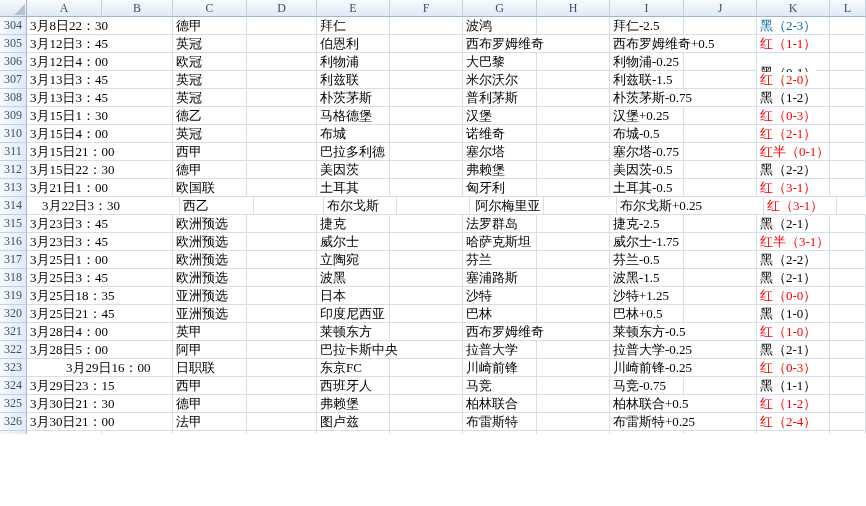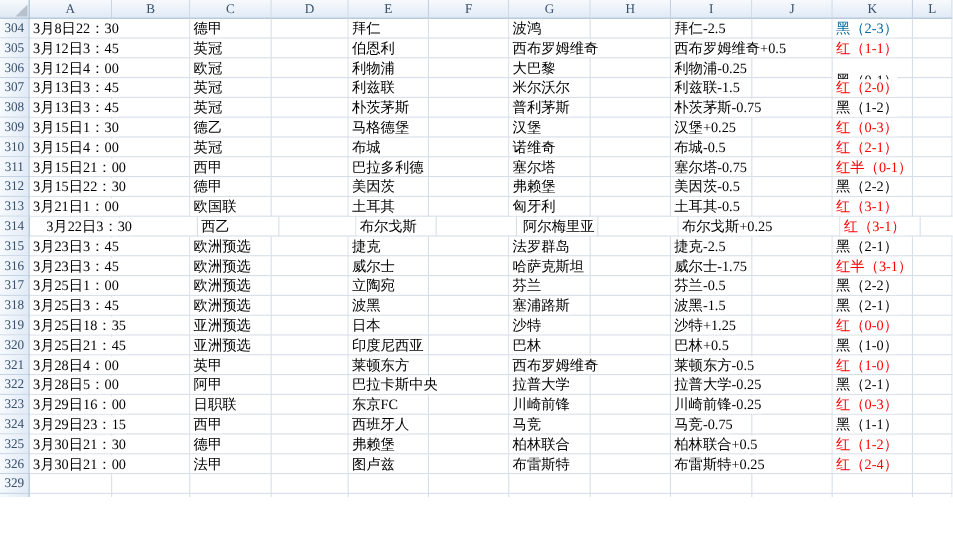--- a/index.html
+++ b/index.html
@@ -350,21 +350,21 @@
         <div class="cell" style="width: 73px;"></div>
         <div class="cell" style="width: 74px;"><span>拉普大学</span></div>
         <div class="cell" style="width: 73px;"></div>
         <div class="cell" style="width: 74px;"><span>拉普大学-0.25</span></div>
         <div class="cell" style="width: 73px;"></div>
         <div class="cell" style="width: 73px;"><span style="color: rgb(0, 0, 0);">黑（2-1）</span></div>
         <div class="cell" style="width: 36px;"></div>
       </div>
       <div class="grid-row">
         <div class="rowhead">323</div>
-        <div class="cell" style="width: 75px;"><span>3月29日16：00</span></div>
+        <div class="cell" style="width: 75px; padding-left: 36px;"><span>3月29日16：00</span></div>
         <div class="cell" style="width: 71px;"></div>
         <div class="cell" style="width: 74px;"><span>日职联</span></div>
         <div class="cell" style="width: 70px;"></div>
         <div class="cell" style="width: 73px;"><span>东京FC</span></div>
         <div class="cell" style="width: 73px;"></div>
         <div class="cell" style="width: 74px;"><span>川崎前锋</span></div>
         <div class="cell" style="width: 73px;"></div>
         <div class="cell" style="width: 74px;"><span>川崎前锋-0.25</span></div>
         <div class="cell" style="width: 73px;"></div>
         <div class="cell" style="width: 73px;"><span style="color: rgb(255, 0, 0);">红（0-3）</span></div>
@@ -406,35 +406,20 @@
         <div class="cell" style="width: 71px;"></div>
         <div class="cell" style="width: 74px;"><span>法甲</span></div>
         <div class="cell" style="width: 70px;"></div>
         <div class="cell" style="width: 73px;"><span>图卢兹</span></div>
         <div class="cell" style="width: 73px;"></div>
         <div class="cell" style="width: 74px;"><span>布雷斯特</span></div>
         <div class="cell" style="width: 73px;"></div>
         <div class="cell" style="width: 74px;"><span>布雷斯特+0.25</span></div>
         <div class="cell" style="width: 73px;"></div>
         <div class="cell" style="width: 73px;"><span style="color: rgb(255, 0, 0);">红（2-4）</span></div>
-        <div class="cell" style="width: 36px;"></div>
-      </div>
-      <div class="grid-row">
-        <div class="rowhead">329</div>
-        <div class="cell" style="width: 75px;"></div>
-        <div class="cell" style="width: 71px;"></div>
-        <div class="cell" style="width: 74px;"></div>
-        <div class="cell" style="width: 70px;"></div>
-        <div class="cell" style="width: 73px;"></div>
-        <div class="cell" style="width: 73px;"></div>
-        <div class="cell" style="width: 74px;"></div>
-        <div class="cell" style="width: 73px;"></div>
-        <div class="cell" style="width: 74px;"></div>
-        <div class="cell" style="width: 73px;"></div>
-        <div class="cell" style="width: 73px;"></div>
         <div class="cell" style="width: 36px;"></div>
       </div>
       <div class="grid-row partial">
         <div class="rowhead"></div>
         <div class="cell" style="width: 75px;"></div>
         <div class="cell" style="width: 71px;"></div>
         <div class="cell" style="width: 74px;"></div>
         <div class="cell" style="width: 70px;"></div>
         <div class="cell" style="width: 73px;"></div>
         <div class="cell" style="width: 73px;"></div>

